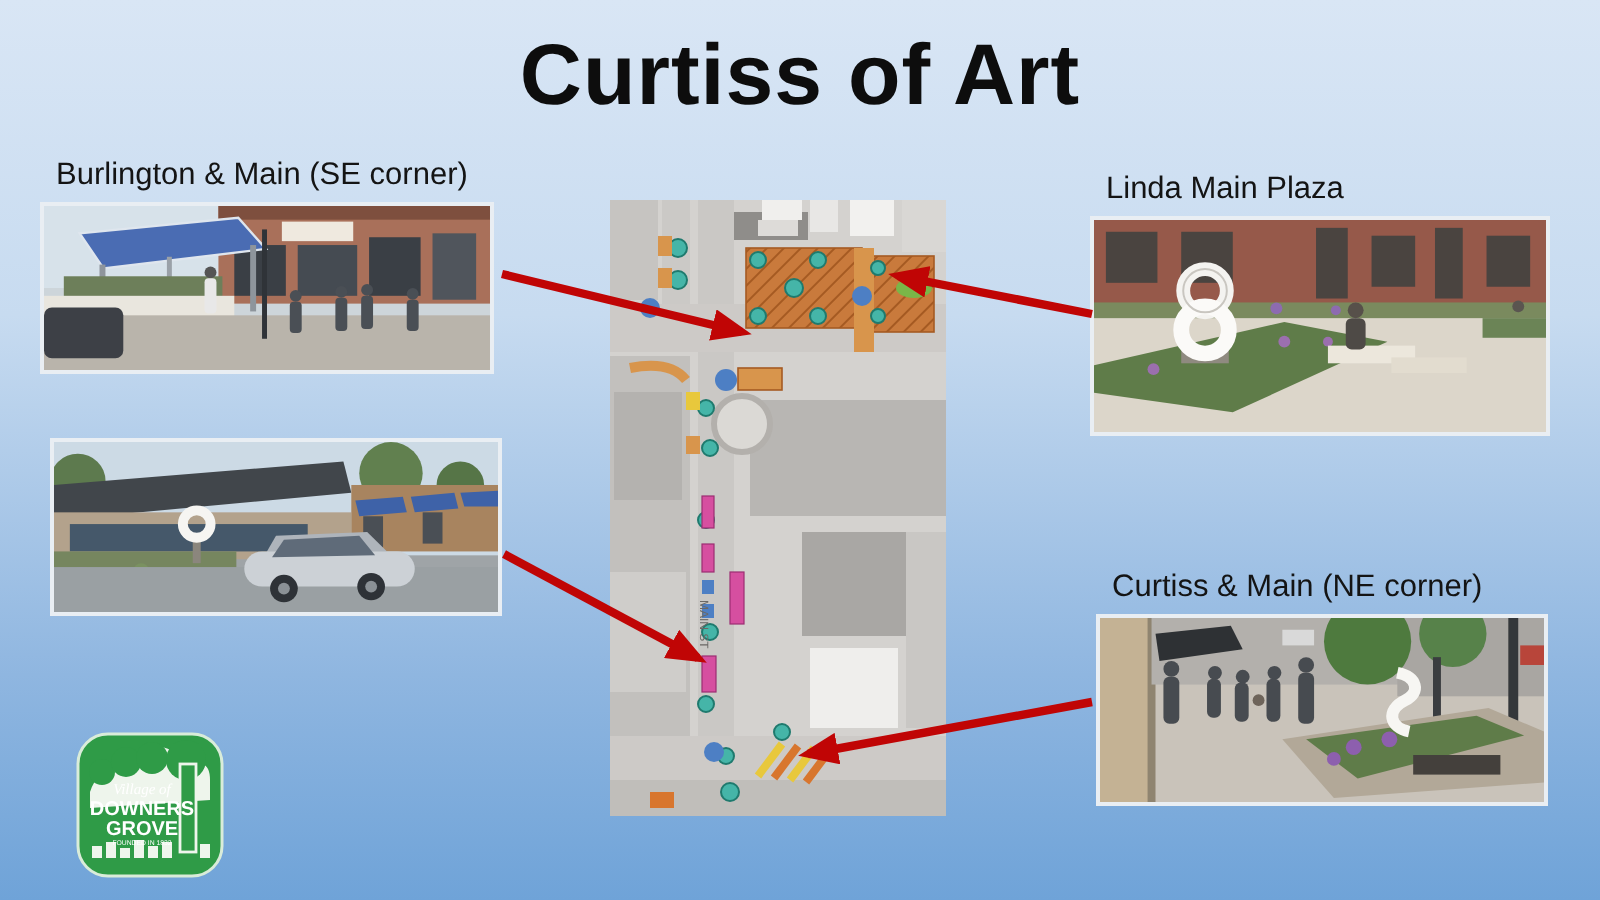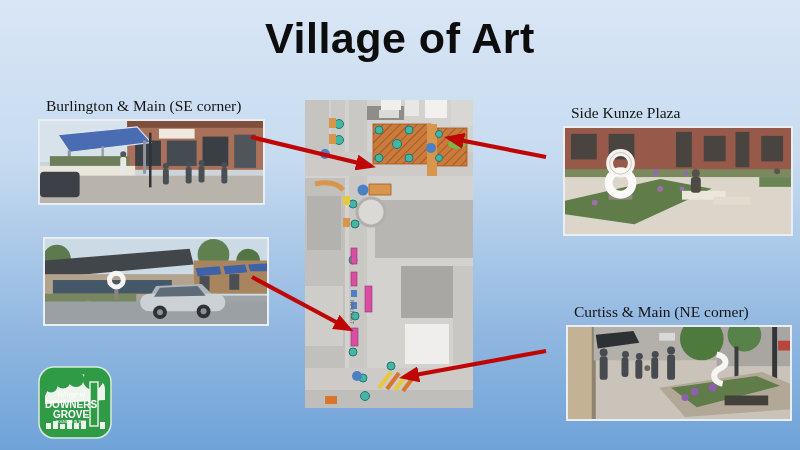--- a/index.html
+++ b/index.html
@@ -8,21 +8,21 @@
     font-family:"Liberation Sans",sans-serif;
     background:linear-gradient(to bottom,#d9e6f5 0%,#c7dbf0 35%,#8fb6e0 75%,#6fa3d8 100%);
     position:relative;
   }
   .slide{position:absolute;inset:0;}
   .title{
     position:absolute;top:14px;left:0;right:0;margin:0;
     text-align:center;font-size:43px;font-weight:bold;color:#0d0d0d;
     letter-spacing:0.5px;
   }
-  figure.loc{position:absolute;margin:18px;font-family:Liberation Serif, serif;}
+  figure.loc{position:absolute;margin:0;}
   figure.loc figcaption{
     font-size:15.5px;color:#141414;margin:0 0 4px 8px;white-space:nowrap;
   }
   .photo{
     border:2px solid rgba(240,246,252,0.8);
     box-sizing:border-box;overflow:hidden;background:#ccc;
   }
   .photo svg{display:block;width:100%;height:100%;}
   #fig-burlington{left:20px;top:79px;width:227px;}
   #fig-burlington .photo{width:227px;height:86px;}
@@ -39,21 +39,21 @@
   .map svg{display:block;width:100%;height:100%;}
   .arrows{position:absolute;inset:0;pointer-events:none;}
   .logo{position:absolute;left:33px;top:366px;width:84px;height:73px;}
   .logo svg{display:block;width:100%;height:100%;}
 </style>
 </head>
 <body>
 
 <div class="slide">
 
-  <h1 class="title">Village of Art</h1>
+  <h1 class="title">Curtiss of Art</h1>
 
   <figure class="loc" id="fig-burlington">
     <figcaption>Burlington &amp; Main (SE corner)</figcaption>
     <div class="photo">
       <svg viewBox="0 0 225 84" preserveAspectRatio="none" aria-hidden="true">
         <rect width="225" height="84" fill="#cdd5da"></rect>
         <rect x="0" y="0" width="225" height="42" fill="#d7e2ea"></rect>
         <rect x="88" y="0" width="137" height="50" fill="#a9705a"></rect>
         <rect x="88" y="0" width="137" height="7" fill="#7e4f3e"></rect>
         <rect x="120" y="8" width="36" height="10" fill="#efe9df"></rect>
@@ -81,21 +81,21 @@
           <circle cx="186" cy="45" r="3"></circle>
             <rect x="183" y="48" width="6" height="16" rx="2"></rect>
         </g>
         <circle cx="84" cy="34" r="3" fill="#555"></circle>
         <rect x="81" y="37" width="6" height="18" rx="2" fill="#e8e8e8"></rect>
       </svg>
     </div>
   </figure>
 
   <figure class="loc" id="fig-linda">
-    <figcaption>Side Kunze Plaza</figcaption>
+    <figcaption>Linda Main Plaza</figcaption>
     <div class="photo">
       <svg viewBox="0 0 228 108" preserveAspectRatio="none" aria-hidden="true">
         <rect width="228" height="108" fill="#dcd6ca"></rect>
         <rect width="228" height="44" fill="#96594a"></rect>
         <g fill="#4a4440">
           <rect x="6" y="6" width="26" height="26"></rect>
           <rect x="44" y="6" width="26" height="26"></rect>
           <rect x="112" y="4" width="16" height="36"></rect>
           <rect x="140" y="8" width="22" height="26"></rect>
           <rect x="172" y="4" width="14" height="36"></rect>

